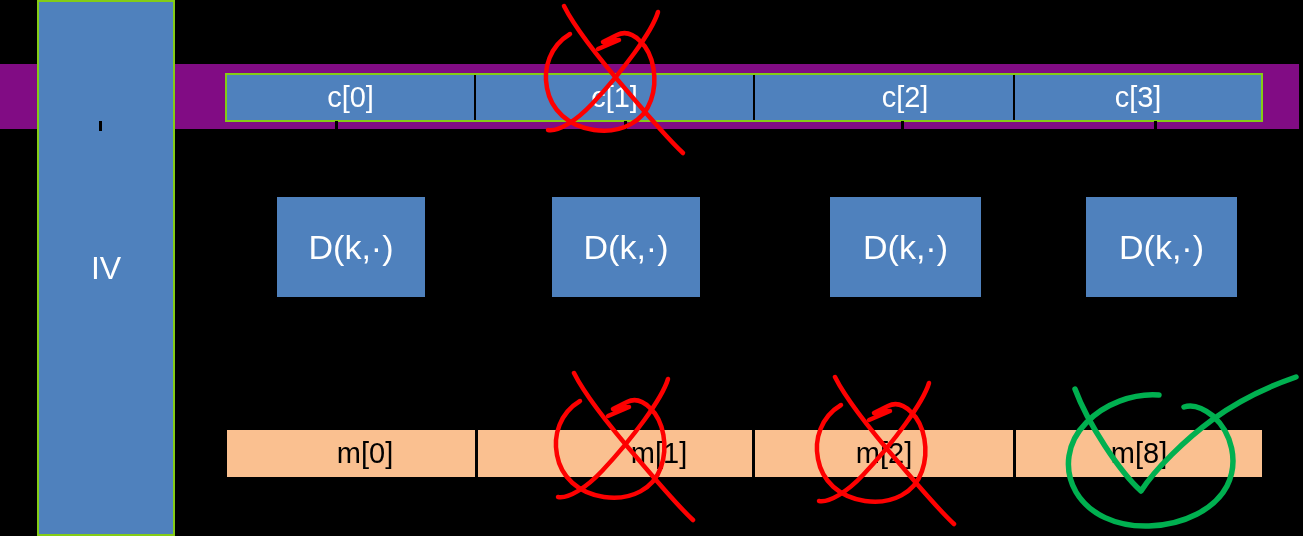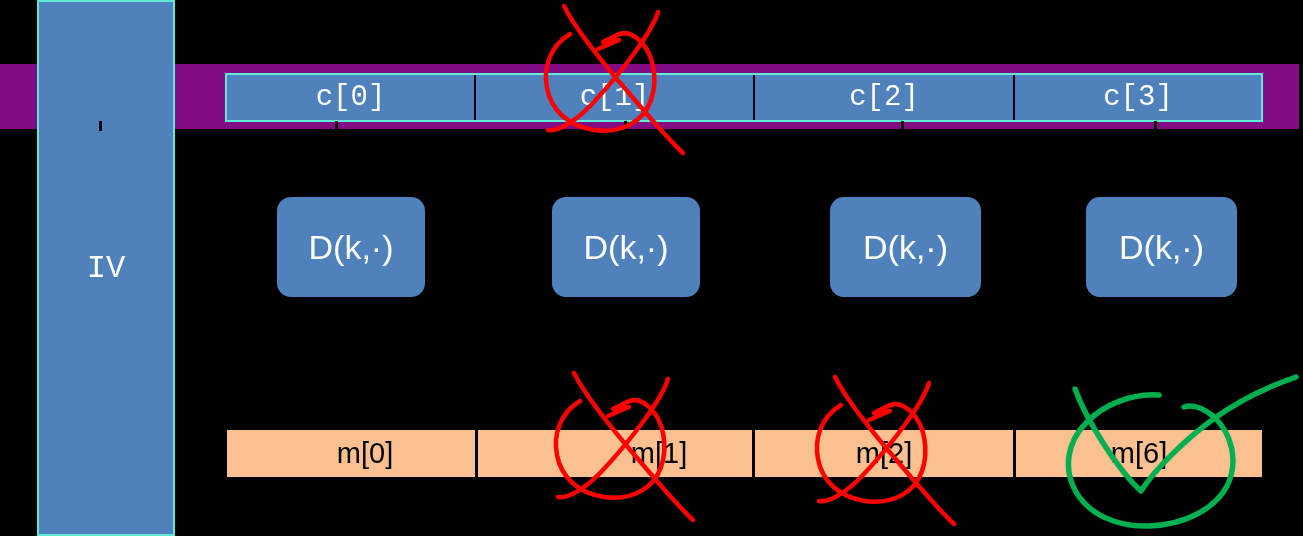--- a/index.html
+++ b/index.html
@@ -10,36 +10,35 @@
   }
   .purple-band{
     position:absolute;left:0;top:64px;width:1299px;height:65px;
     background:var(--purple,#810c84);
   }
   .blue-box{
     position:absolute;box-sizing:border-box;
     background:var(--blue,#4f81bd);
     color:var(--blocktext,#fff);
   }
-  .bordered{border:2px solid #5eead4;font-family:Liberation Mono, monospace;}
+  .bordered{border:2px solid #84cc16;}
   .iv-box{left:37px;top:73px;width:138px;height:49px;}
   .c-row{left:225px;top:73px;width:1038px;height:49px;}
   .v-divider{position:absolute;top:0;height:100%;background:#000;}
   .seg-label{
     position:absolute;top:0;height:100%;
     display:flex;align-items:center;justify-content:center;
   }
   .c-row .seg-label{color:var(--blocktext,#fff);font-size:29px;}
   .tick{position:absolute;top:121px;width:3px;height:10px;background:#000;}
   .d-box{
     position:absolute;top:197px;height:100px;
     display:flex;align-items:center;justify-content:center;
     background:var(--blue,#4f81bd);color:var(--blocktext,#fff);
     font-size:34px;
-    border-radius:14px;
   }
   .m-band{
     position:absolute;left:227px;top:430px;width:1035px;height:47px;
     background:var(--orange,#fac090);
   }
   .m-band .seg-label{color:var(--msgtext,#000);font-size:29px;}
   .ink-overlay{position:absolute;left:0;top:0;width:1303px;height:536px;pointer-events:none;}
 </style>
 </head>
 <body>
@@ -49,21 +48,21 @@
   <div class="purple-band"></div>
 
   <div class="blue-box bordered iv-box seg-label" style="font-size:32px;">IV</div>
 
   <div class="blue-box bordered c-row">
     <div class="v-divider" style="left:247px;width:2px;"></div>
     <div class="v-divider" style="left:526px;width:2px;"></div>
     <div class="v-divider" style="left:786px;width:2px;"></div>
     <div class="seg-label" style="left:0;width:247px;">c[0]</div>
     <div class="seg-label" style="left:249px;width:277px;">c[1]</div>
-    <div class="seg-label" style="left:528px;width:258px;">c[2]</div>
+    <div class="seg-label" style="left:528px;width:258px;padding-left:21px;">c[2]</div>
     <div class="seg-label" style="left:788px;width:246px;">c[3]</div>
   </div>
 
   <div id="ticks">
       <div class="tick" style="left: 99px;"></div>
       <div class="tick" style="left: 335px;"></div>
       <div class="tick" style="left: 624px;"></div>
       <div class="tick" style="left: 901px;"></div>
       <div class="tick" style="left: 1154px;"></div>
     </div>
@@ -73,21 +72,21 @@
   <div class="d-box" style="left:830px;width:151px;">D(k,·)</div>
   <div class="d-box" style="left:1086px;width:151px;">D(k,·)</div>
 
   <div class="m-band">
     <div class="v-divider" style="left:248px;width:3px;"></div>
     <div class="v-divider" style="left:525px;width:3px;"></div>
     <div class="v-divider" style="left:786px;width:3px;"></div>
     <div class="seg-label" style="left:0;width:276px;">m[0]</div>
     <div class="seg-label" style="left:251px;width:274px;margin-left:44px;">m[1]</div>
     <div class="seg-label" style="left:528px;width:258px;">m[2]</div>
-    <div class="seg-label" style="left:789px;width:246px;">m[6]</div>
+    <div class="seg-label" style="left:789px;width:246px;">m[8]</div>
   </div>
 
   <svg class="ink-overlay" viewBox="0 0 1303 536">
       <g transform="translate(600,80)">
         <path d="M -30,-46 C -50,-34 -57,-12 -53,8 C -49,30 -32,46 -6,50 C 22,54 44,41 51,20 C 58,0 54,-26 40,-39 C 33,-46 25,-49 17,-45 L 3,-38 L 19,-40 L -2,-31" fill="none" stroke="#fe0000" stroke-width="4.5" stroke-linecap="round" stroke-linejoin="round"></path>
         <path d="M -36,-74 C -26,-54 2,-18 28,12 C 50,38 69,60 83,73" fill="none" stroke="#fe0000" stroke-width="4.5" stroke-linecap="round" stroke-linejoin="round"></path>
         <path d="M 58,-68 C 52,-48 22,-8 -8,24 C -24,41 -42,52 -52,50" fill="none" stroke="#fe0000" stroke-width="4.5" stroke-linecap="round" stroke-linejoin="round"></path>
       </g>
       <g transform="translate(610,447)">
         <path d="M -30,-46 C -50,-34 -57,-12 -53,8 C -49,30 -32,46 -6,50 C 22,54 44,41 51,20 C 58,0 54,-26 40,-39 C 33,-46 25,-49 17,-45 L 3,-38 L 19,-40 L -2,-31" fill="none" stroke="#fe0000" stroke-width="4.5" stroke-linecap="round" stroke-linejoin="round"></path>

